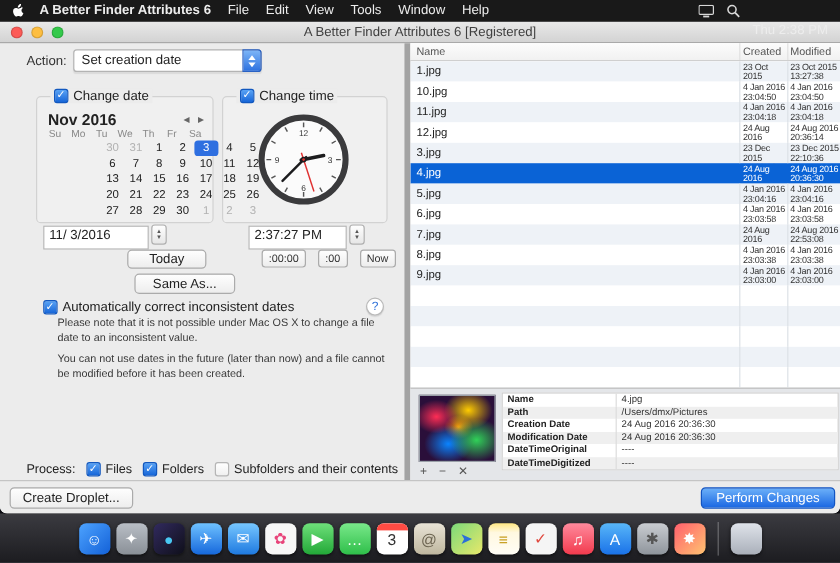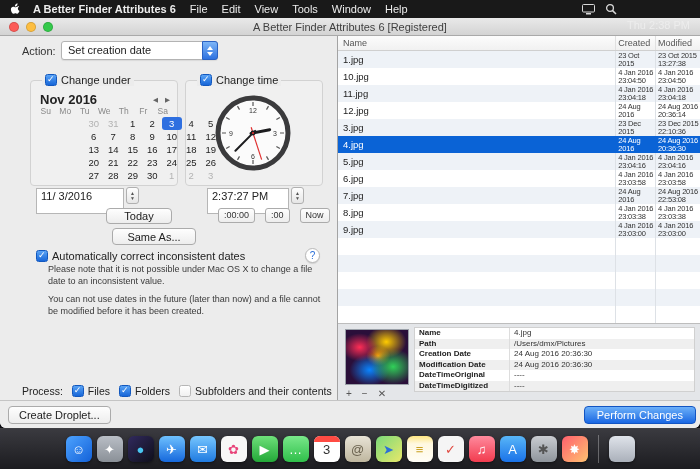--- a/index.html
+++ b/index.html
@@ -50,21 +50,21 @@
   .cal-month { font-size:13px; font-weight:bold; color:#222;text-align:right; }
   .cal-nav { margin-left:auto; display:flex; gap:7px; font-size:6.5px; color:#666; }
   .cal-dayh { position:absolute; left:36px; top:70px; display:grid; grid-template-columns:repeat(7,19.5px); font-size:8.5px; color:#888; text-align:center; }
   .cal-grid { position:absolute; left:36px; top:81px; display:grid; grid-template-columns:repeat(7,19.5px); grid-auto-rows:13px; font-size:9.5px; text-align:center; color:#222;margin-left:48px; }
   .day { line-height:13px; border-radius:3px; }
   .day.out { color:#b2b2b2; }
   .day.sel { background:#2e6fe0; color:#fff; }
 
   .clock-svg { position:absolute; left:213px; top:57px; }
 
-  .field { position:absolute; background:#fff; border:1px solid #b6b6b6; line-height:14px; padding-left:4px; height:26px; }
+  .field { position:absolute; background:#fff; border:1px solid #b6b6b6; line-height:14px; padding-left:4px; height:20px; }
   #date-field { left:36px; top:152px; width:88px; }
   #time-field { left:207px; top:152px; width:82px; }
   .stepper { position:absolute; width:13px; height:17px; background:linear-gradient(#fefefe,#e6e6e6); border:1px solid #b0b0b0; border-radius:3px; display:flex; flex-direction:column; align-items:center; justify-content:center; color:#555; }
   .stepper::before { content:"▲"; font-size:5px; line-height:5px; }
   .stepper::after  { content:"▼"; font-size:5px; line-height:5px; }
   #date-stepper { left:126px; top:151px; }
   #time-stepper { left:291px; top:151px; }
 
   .btn { background:linear-gradient(#fefefe,#ededed); border:1px solid #ababab; border-radius:4px; color:#222; text-align:center; }
   #today-btn { position:absolute; left:106px; top:172px; width:66px; height:16px; line-height:15px; }
@@ -76,21 +76,21 @@
   #help-btn { position:absolute; left:305px; top:212px; width:15px; height:15px; border-radius:50%; background:#fff; border:1px solid #b9b9b9; color:#2b6fd8; font-size:10px; text-align:center; line-height:13px; box-shadow:0 1px 1px rgba(0,0,0,.12); }
   .note { position:absolute; left:48px; width:274px; font-size:9px; color:#3a3a3a; line-height:1.3; }
   #note1 { top:228px; }
   #note2 { top:258px; }
 
   #process-row { position:absolute; left:22px; top:349px; display:flex; align-items:center; gap:9px; font-size:10.5px; }
   #process-row .cb-wrap { display:flex; align-items:center; gap:4px; }
   #process-row .cb-label { font-size:10.5px; }
 
   
-  .right-panel { position:absolute; left:337px; top:0; right:0; height:364px; background:#fff; border-left:1px solid #a3a3a3; }
+  .right-panel { position:absolute; left:337px; top:0; right:0; height:364px; background:#fff; border-left:5px solid #a3a3a3; }
   .fh { display:flex; height:15px; background:linear-gradient(#fcfcfc,#f1f1f1); border-bottom:1px solid #cfcfcf; font-size:9px; color:#555; line-height:14px; }
   .fh .hc { border-right:1px solid #e0e0e0; overflow:hidden; white-space:nowrap; }
   .hc.name { width:279px; padding-left:5px; }
   .hc.created { width:40px; padding-left:2px; }
   .hc.modified { width:44px; padding-left:2px; border-right:none; }
   .ftable-body { position:absolute; top:15px; left:0; right:0; height:272px; overflow:hidden; }
   .frow { display:flex; height:17px; background:#eef2f7; }
   .frow.alt { background:#fff; }
   .frow.selected { background:#0a63d6; }
   .fcell { border-right:1px solid #dde1e6; overflow:hidden; }
@@ -182,21 +182,21 @@
           <span class="caret-up"></span>
             <span class="caret-down"></span>
         </span>
       </div>
 
       <div class="groupbox" id="box-date"></div>
       <div class="groupbox" id="box-time"></div>
 
       <span class="cb-row on-border" id="cb-change-date">
         <span class="cbox on"></span>
-        <span class="cb-label">Change under</span>
+        <span class="cb-label">Change date</span>
       </span>
       <span class="cb-row on-border" id="cb-change-time">
         <span class="cbox on"></span>
         <span class="cb-label">Change time</span>
       </span>
 
       <div class="cal-head">
         <span class="cal-month">Nov 2016</span>
         <span class="cal-nav">
           <span>◀</span>

